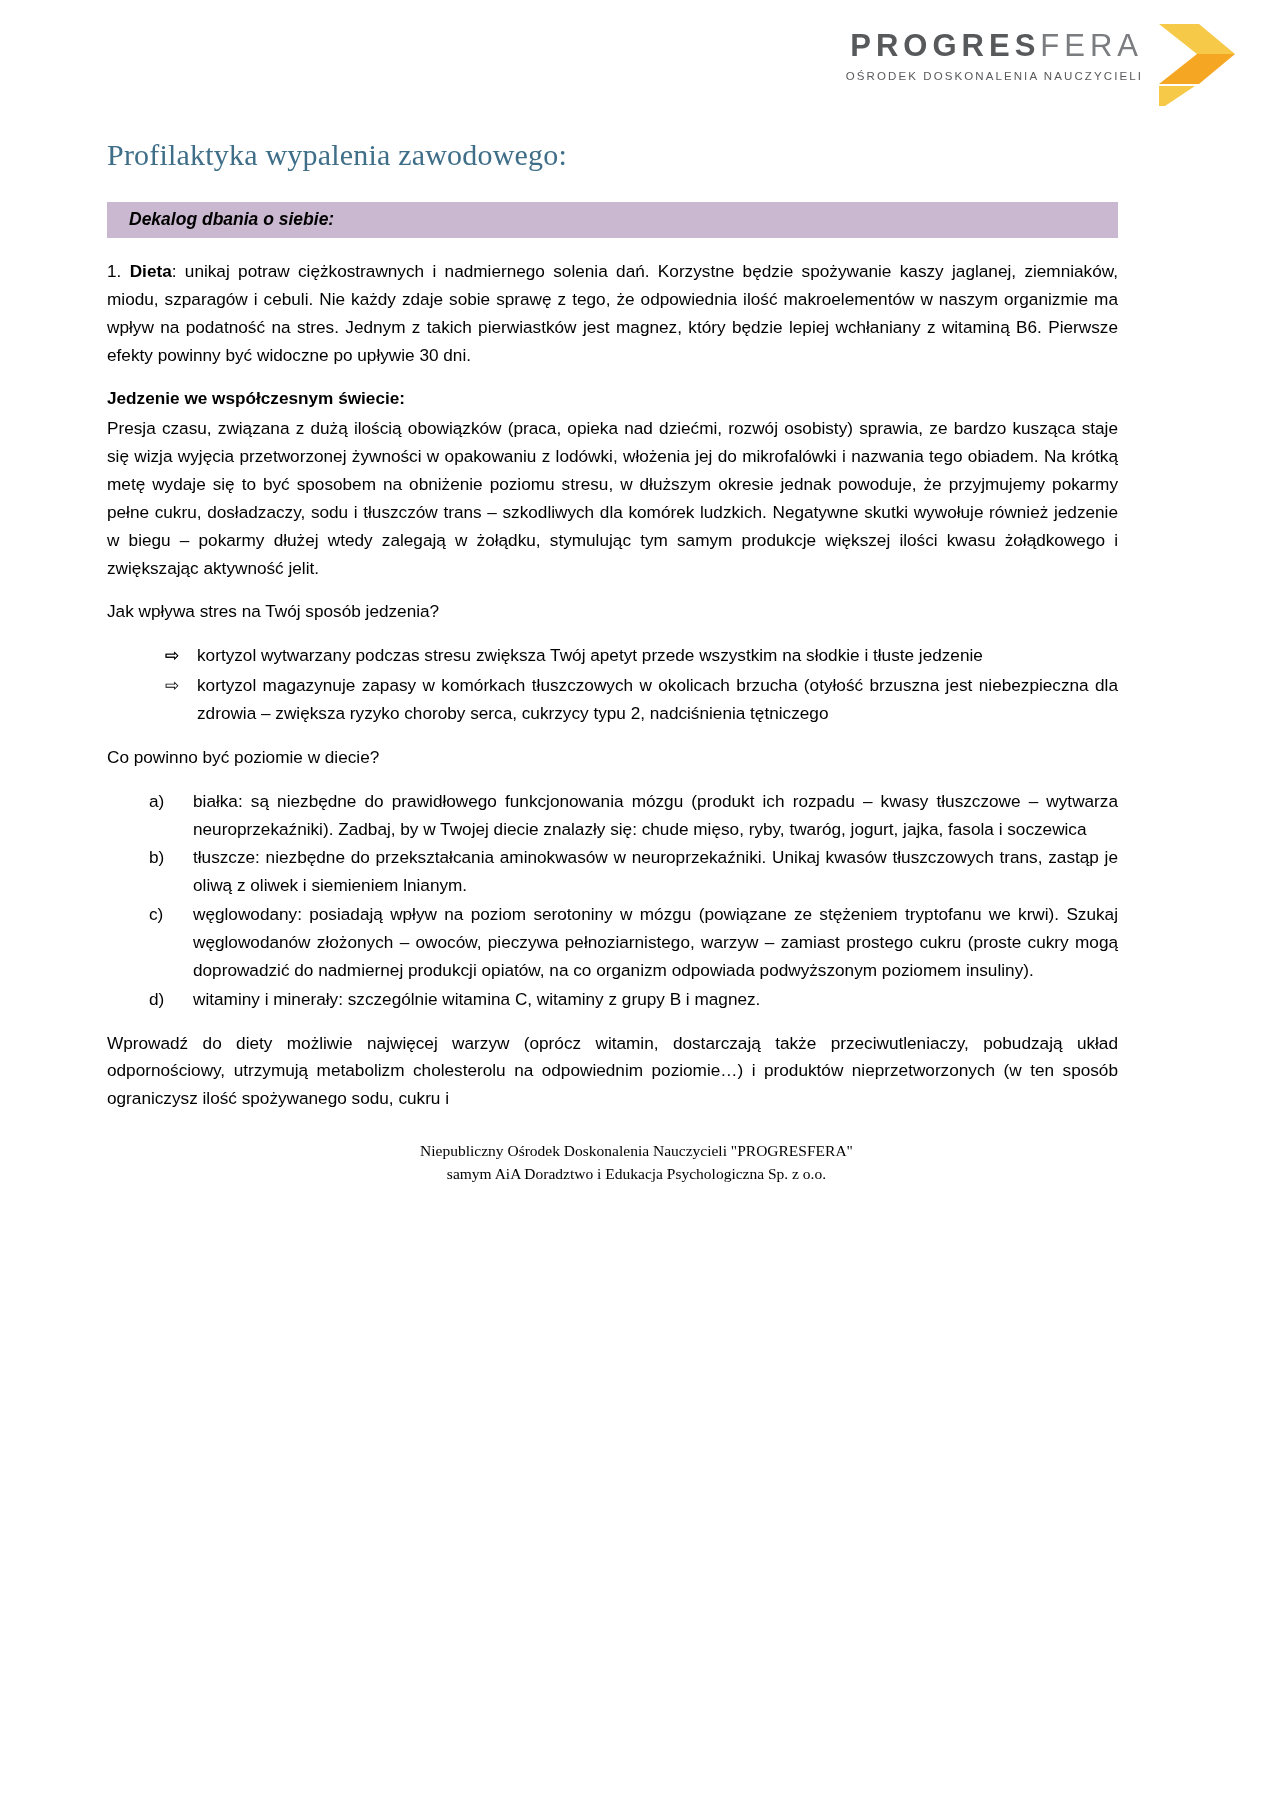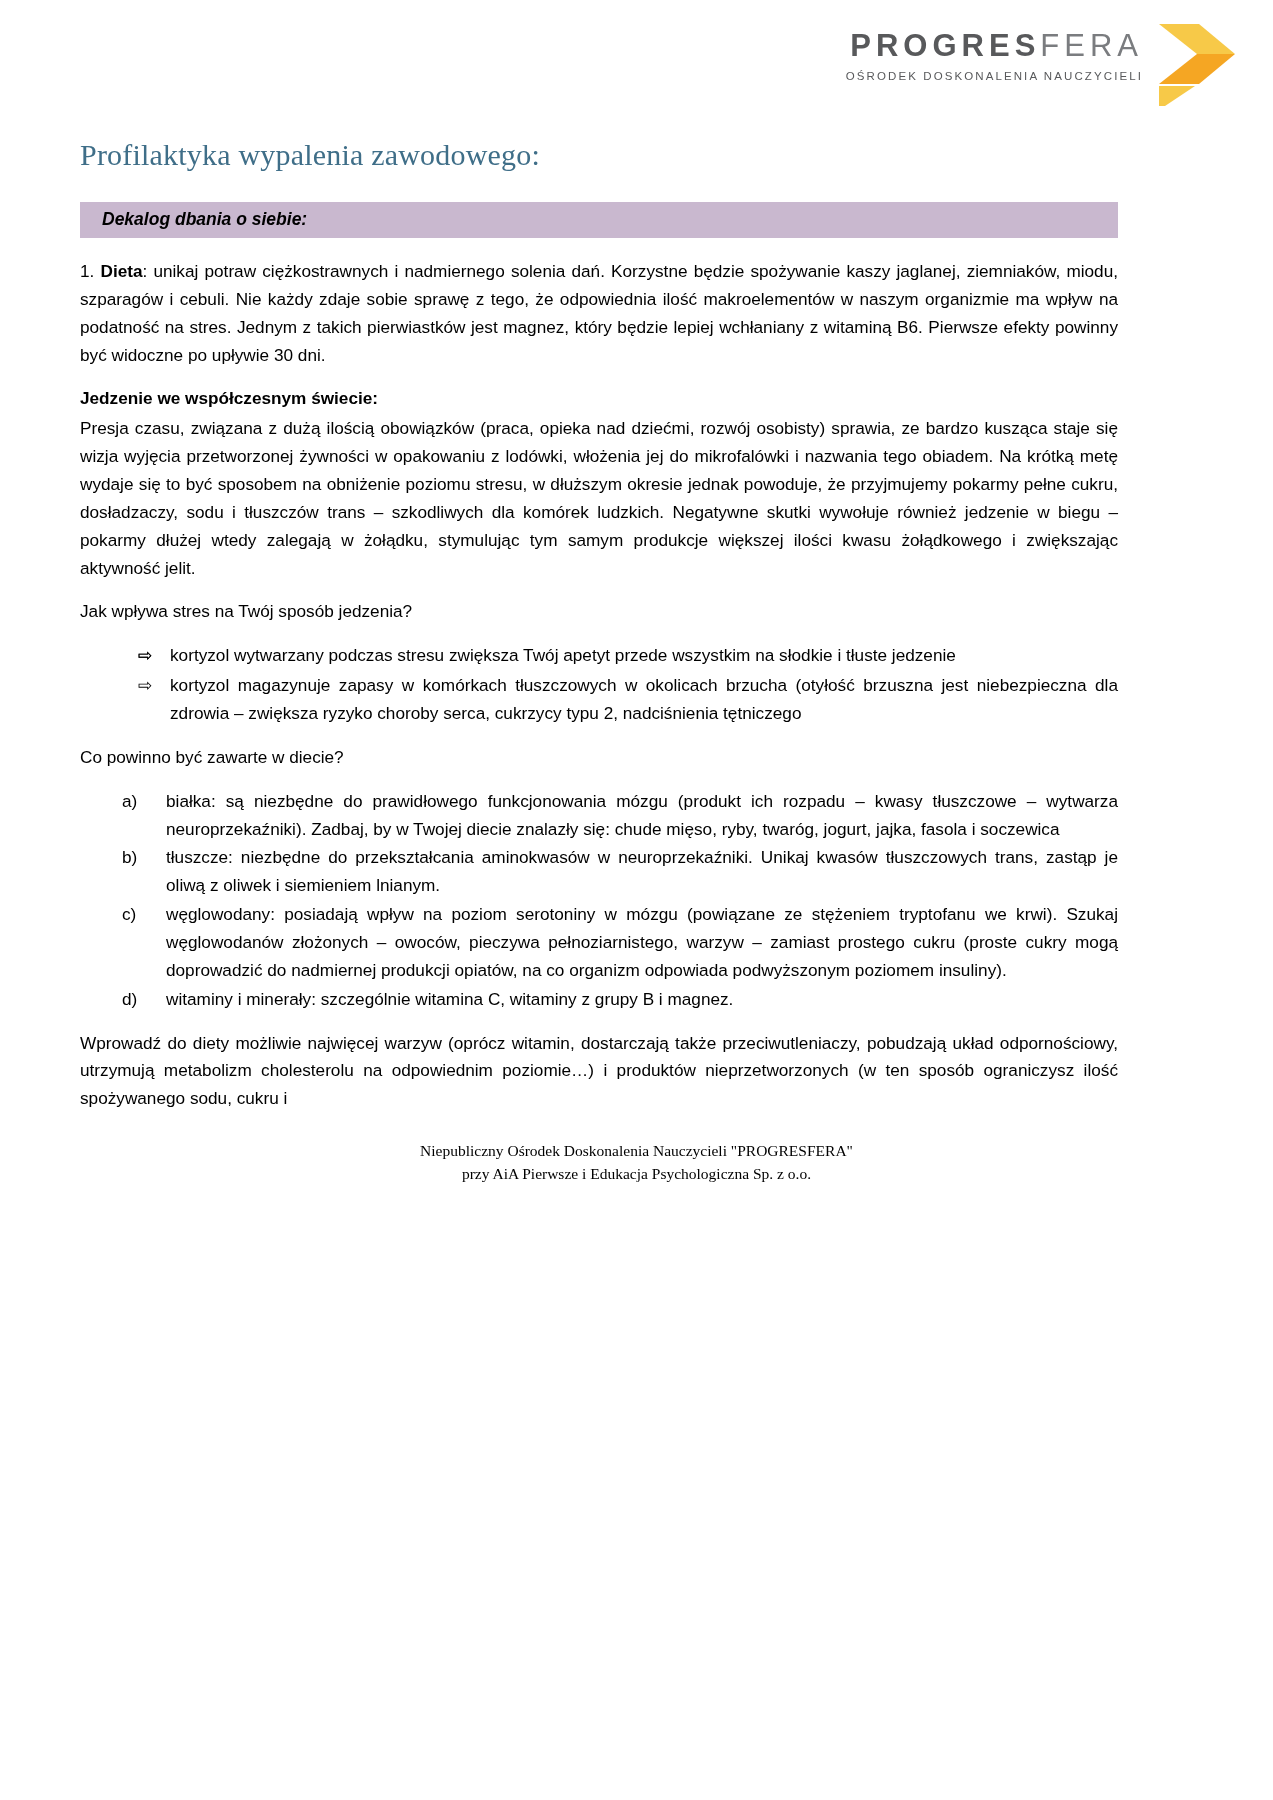--- a/index.html
+++ b/index.html
@@ -63,21 +63,21 @@
   }
   .logo-mark {
     width: 78px;
     height: 82px;
     position: relative;
     margin-top: 2px;
   }
 
   
   .content {
-    padding: 0 155px 0 80px;
+    padding: 0 155px 0 107px;
   }
   h1.doc-title {
     font-family: "Liberation Serif", serif;
     font-size: 30px;
     font-weight: normal;
     color: #3f6e88;
     margin: 28px 0 30px 0;
     letter-spacing: 0.2px;
   }
   .band {
@@ -217,21 +217,21 @@
         <span class="marker">⇨</span>
         <span>kortyzol wytwarzany podczas stresu zwiększa Twój apetyt przede wszystkim na słodkie i tłuste jedzenie</span>
       </li>
       <li>
         <span class="marker">⇨</span>
         <span>kortyzol magazynuje zapasy w komórkach tłuszczowych w okolicach brzucha (otyłość brzuszna jest niebezpieczna dla zdrowia – zwiększa ryzyko choroby serca, cukrzycy typu 2, nadciśnienia tętniczego</span>
       </li>
     </ul>
 
 
-    <p class="para nojust">Co powinno być zawarte w diecie?</p>
+    <p class="para nojust">Co powinno być poziomie w diecie?</p>
 
     <ol class="letter-list">
       <li>
         <span class="marker">a)</span>
         <span>białka: są niezbędne do prawidłowego funkcjonowania mózgu (produkt ich rozpadu – kwasy tłuszczowe – wytwarza neuroprzekaźniki). Zadbaj, by w Twojej diecie znalazły się: chude mięso, ryby, twaróg, jogurt, jajka, fasola i soczewica</span>
       </li>
       <li>
         <span class="marker">b)</span>
         <span>tłuszcze: niezbędne do przekształcania aminokwasów w neuroprzekaźniki. Unikaj kwasów tłuszczowych trans, zastąp je oliwą z oliwek i siemieniem lnianym.</span>
       </li>
@@ -244,16 +244,16 @@
         <span>witaminy i minerały: szczególnie witamina C, witaminy z grupy B i magnez.</span>
       </li>
     </ol>
 
     <p class="para">Wprowadź do diety możliwie najwięcej warzyw (oprócz witamin, dostarczają także przeciwutleniaczy, pobudzają układ odpornościowy, utrzymują metabolizm cholesterolu na odpowiednim poziomie…) i produktów nieprzetworzonych (w ten sposób ograniczysz ilość spożywanego sodu, cukru i</p>
 
   </div>
 
   <div class="footer">
     <div class="footer-line">Niepubliczny Ośrodek Doskonalenia Nauczycieli "PROGRESFERA"</div>
-    <div class="footer-line">przy AiA Pierwsze i Edukacja Psychologiczna Sp. z o.o.</div>
+    <div class="footer-line">samym AiA Doradztwo i Edukacja Psychologiczna Sp. z o.o.</div>
   </div>
 
 </div>
 
 </body></html>

